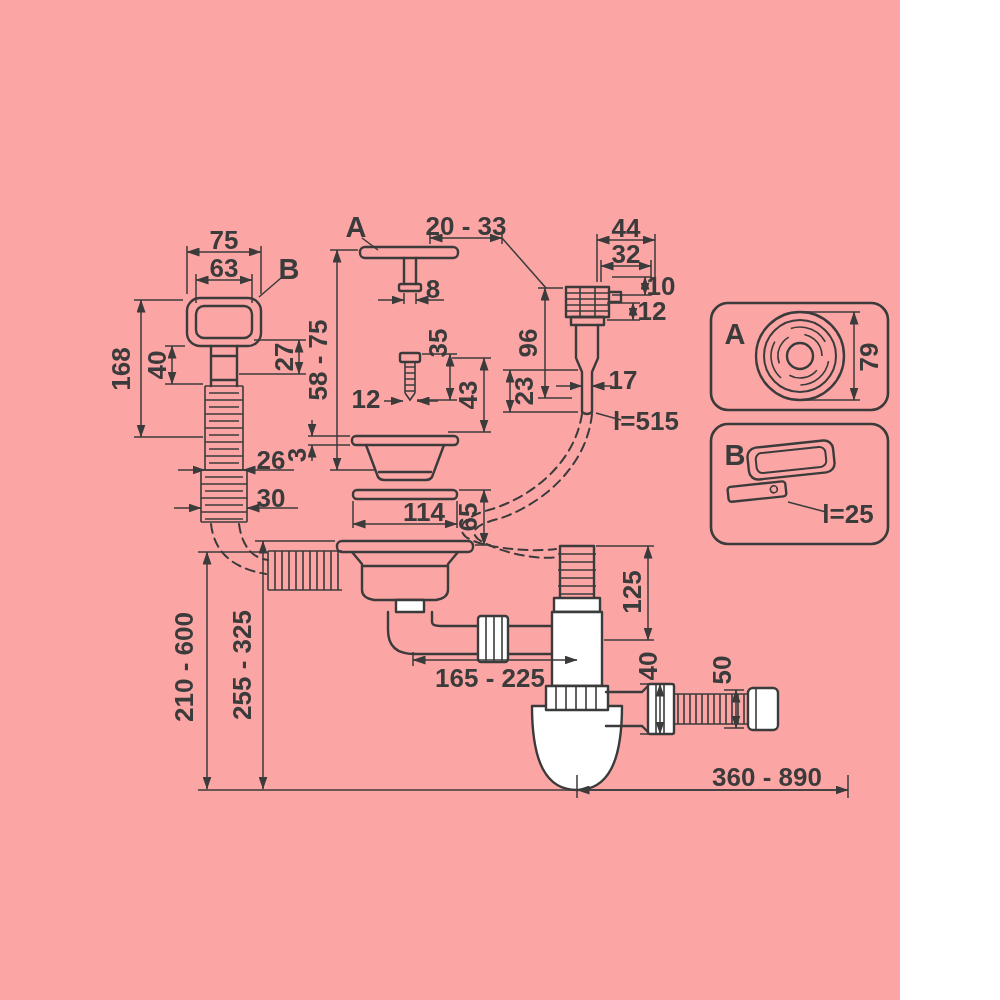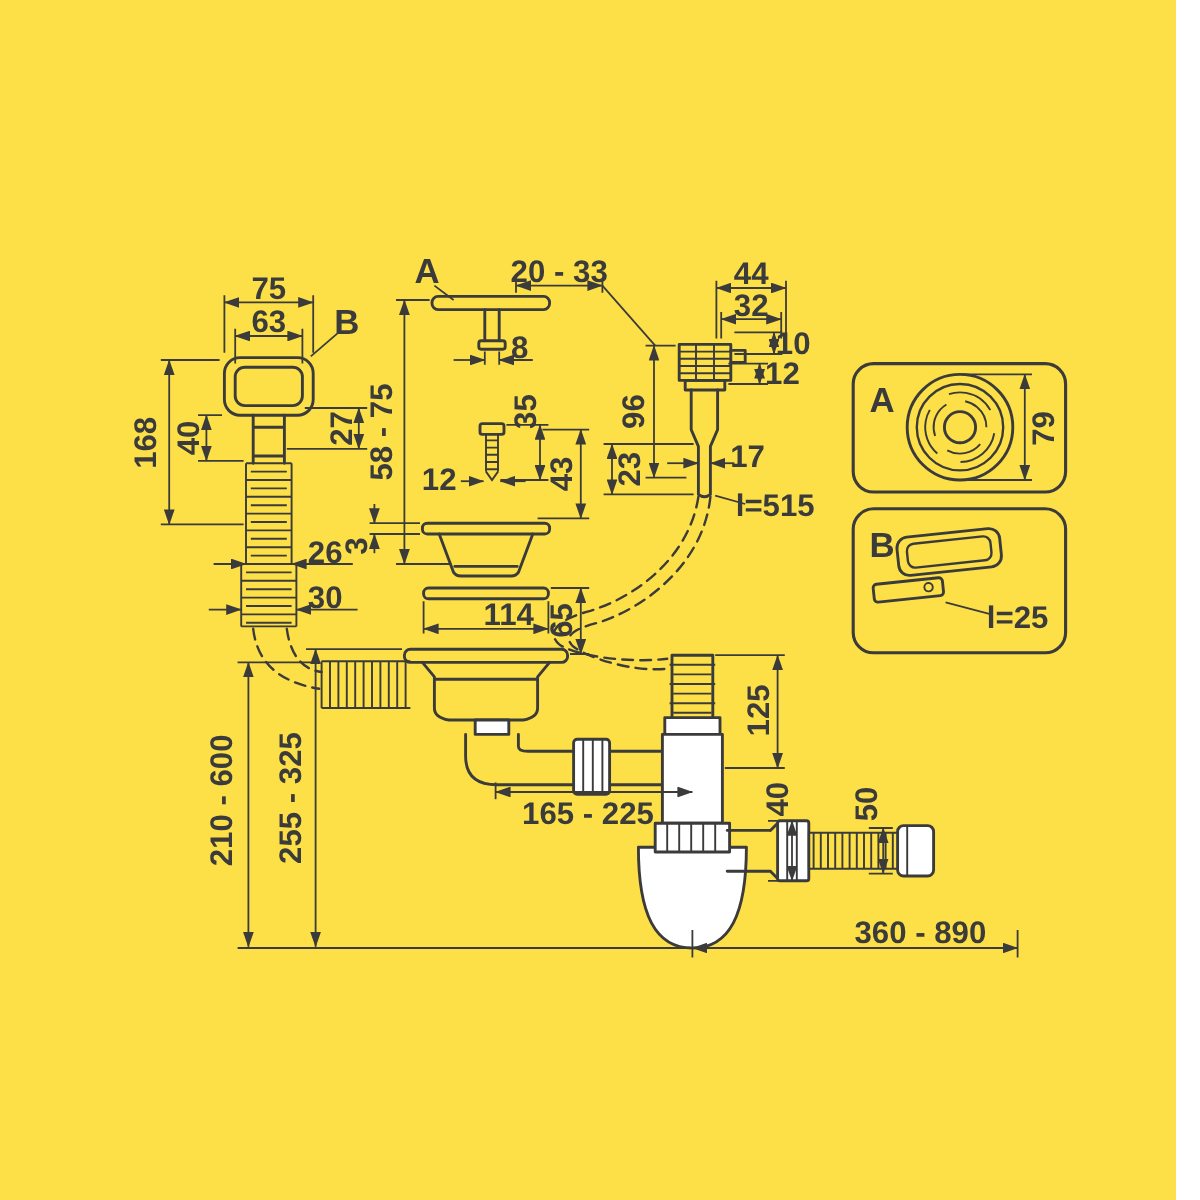--- a/index.html
+++ b/index.html
@@ -1,16 +1,16 @@
 <!DOCTYPE html>
 <html><head>
 <meta charset="utf-8">
 <style>
   html,body{margin:0;padding:0;background:#ffffff;}
-  .stage{width:980px;height:1000px;position:relative;background:#fde047;overflow:hidden;}
+  .stage{width:900px;height:1000px;position:relative;background:#fca5a5;overflow:hidden;}
   svg{display:block;}
   .p  {fill:none;stroke:#3b3b3b;stroke-width:2.4;stroke-linecap:round;stroke-linejoin:round;}
   .pf {fill:#ffffff;stroke:#3b3b3b;stroke-width:2.4;stroke-linejoin:round;}
   .thin{fill:none;stroke:#3b3b3b;stroke-width:1.6;}
   .d  {fill:none;stroke:#3b3b3b;stroke-width:1.5;}
   .da {fill:none;stroke:#3b3b3b;stroke-width:1.5;marker-start:url(#ar);marker-end:url(#ar);}
   .de {fill:none;stroke:#3b3b3b;stroke-width:1.5;marker-end:url(#ar);}
   .ds {fill:none;stroke:#3b3b3b;stroke-width:1.5;marker-start:url(#ar);}
   .dash{fill:none;stroke:#3b3b3b;stroke-width:2;stroke-dasharray:9 6;stroke-linecap:round;}
   .box{fill:none;stroke:#3b3b3b;stroke-width:2.6;}

